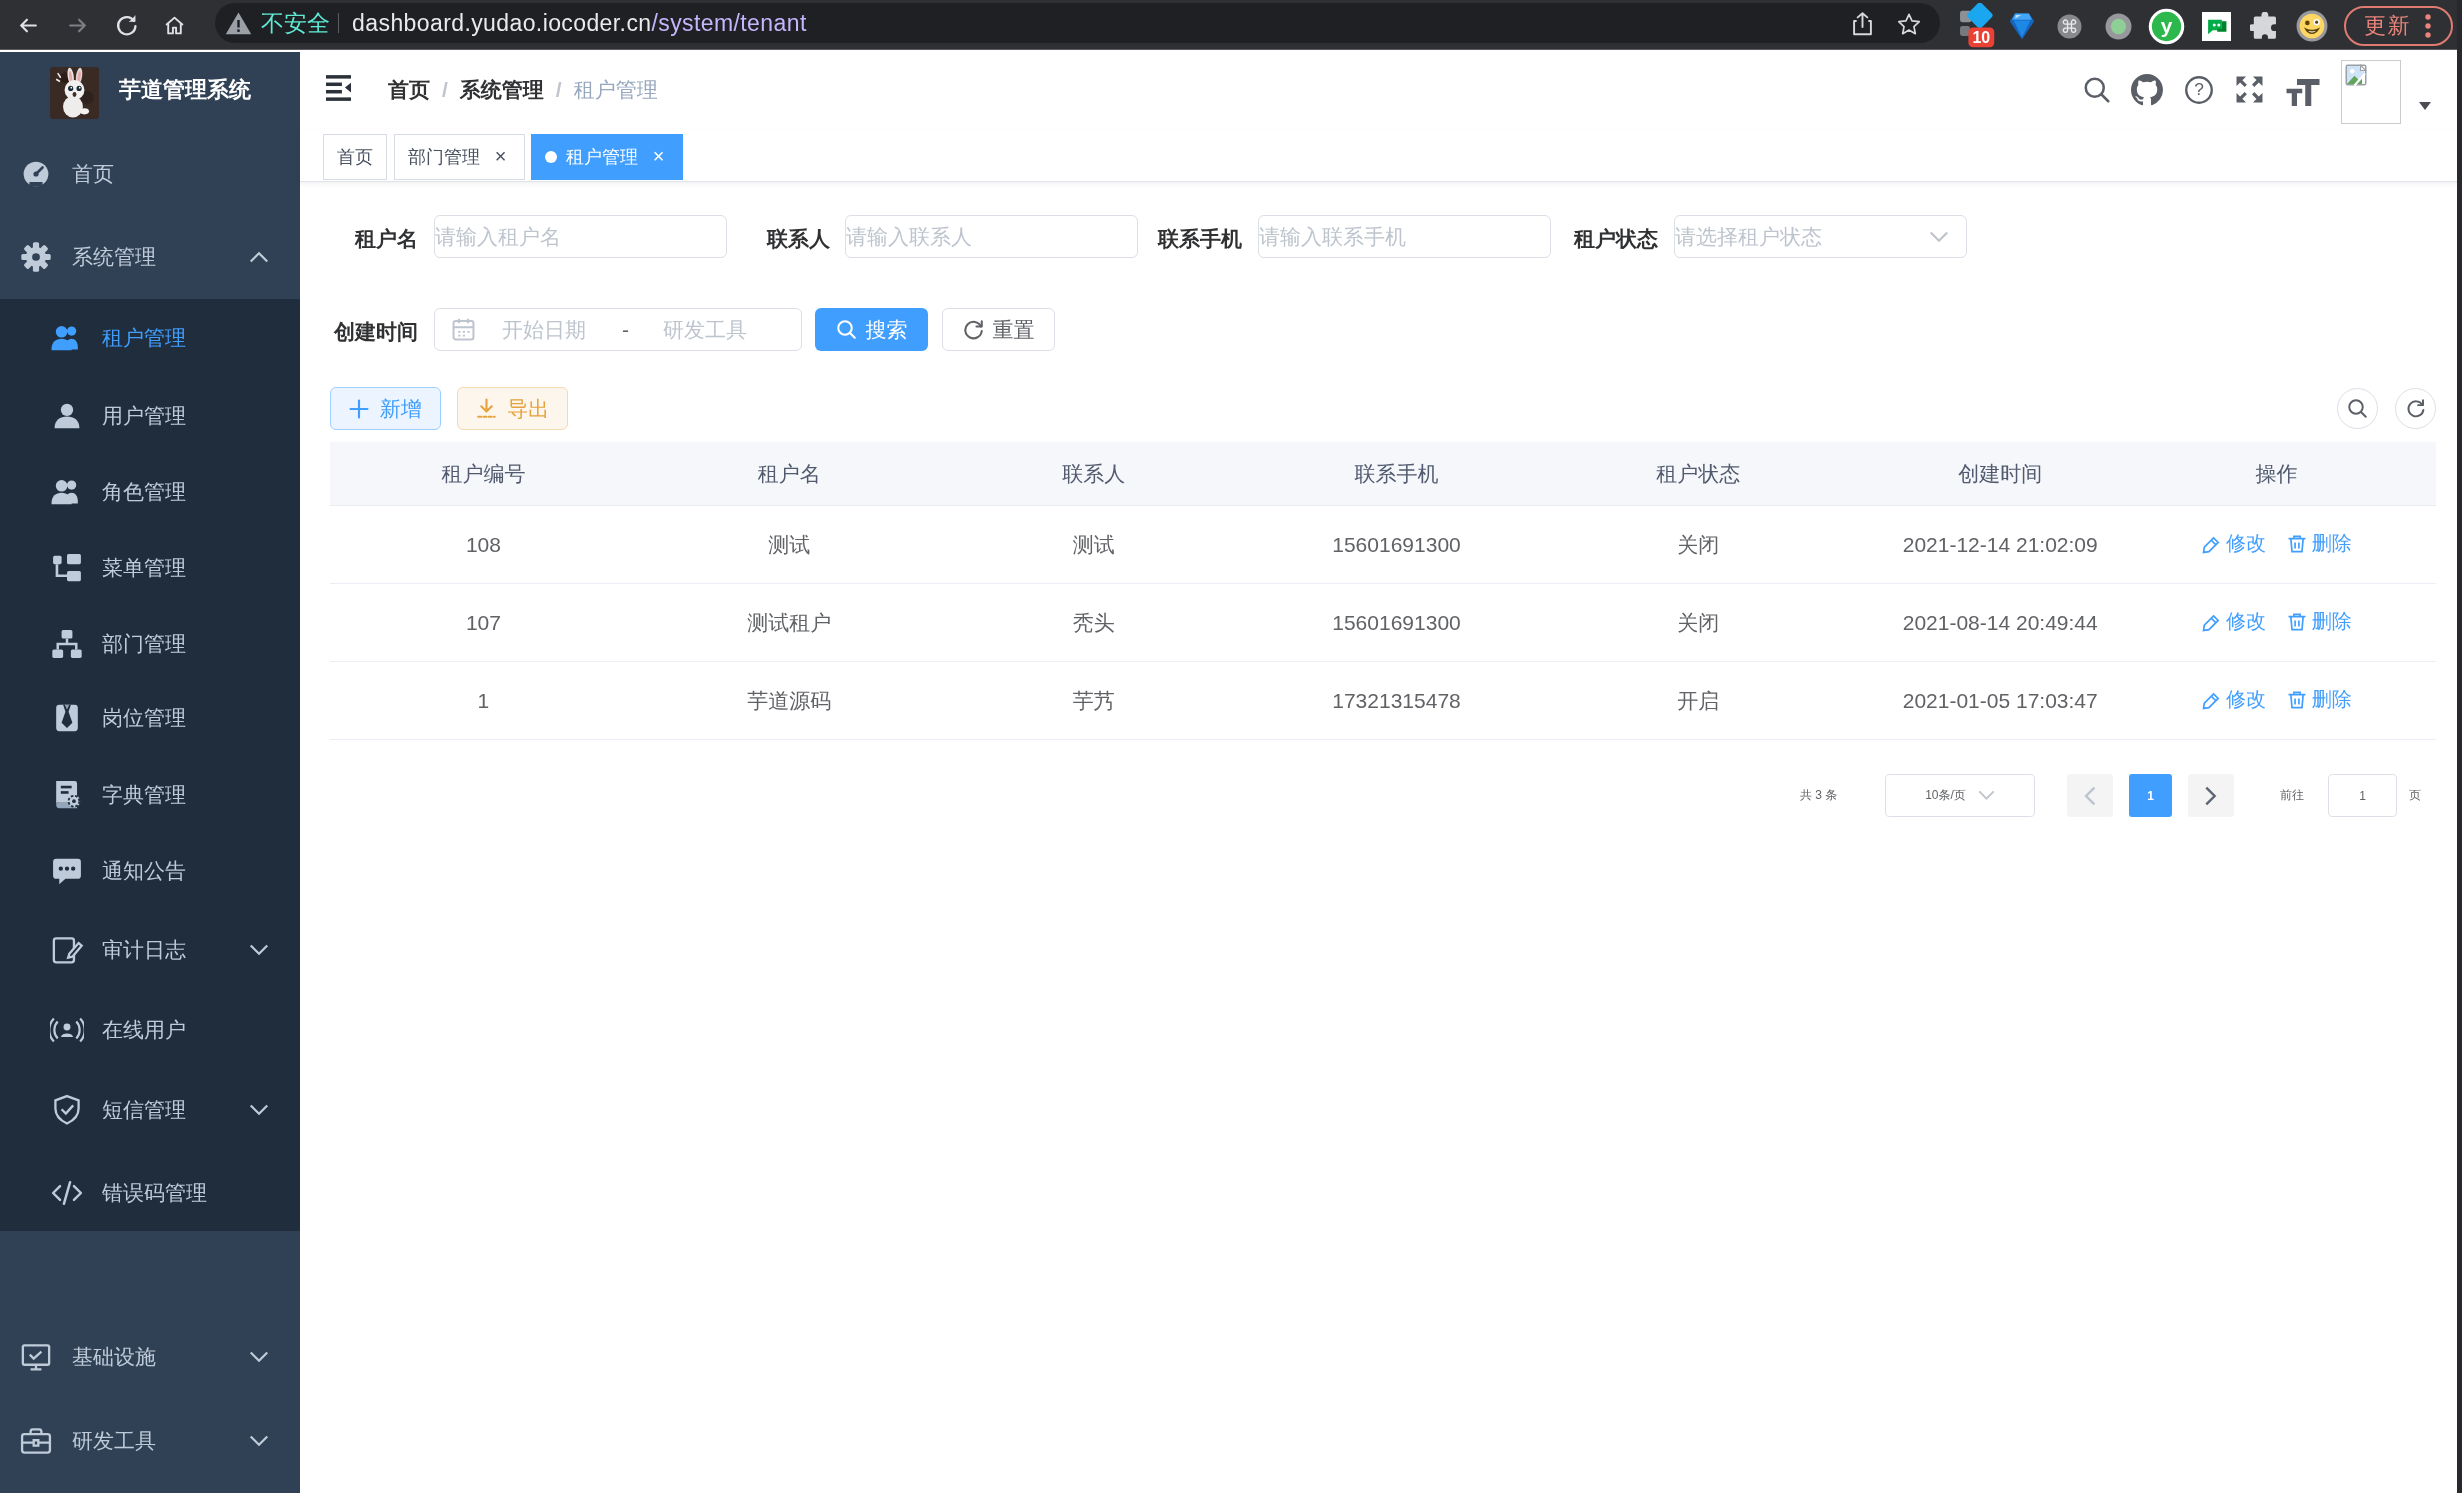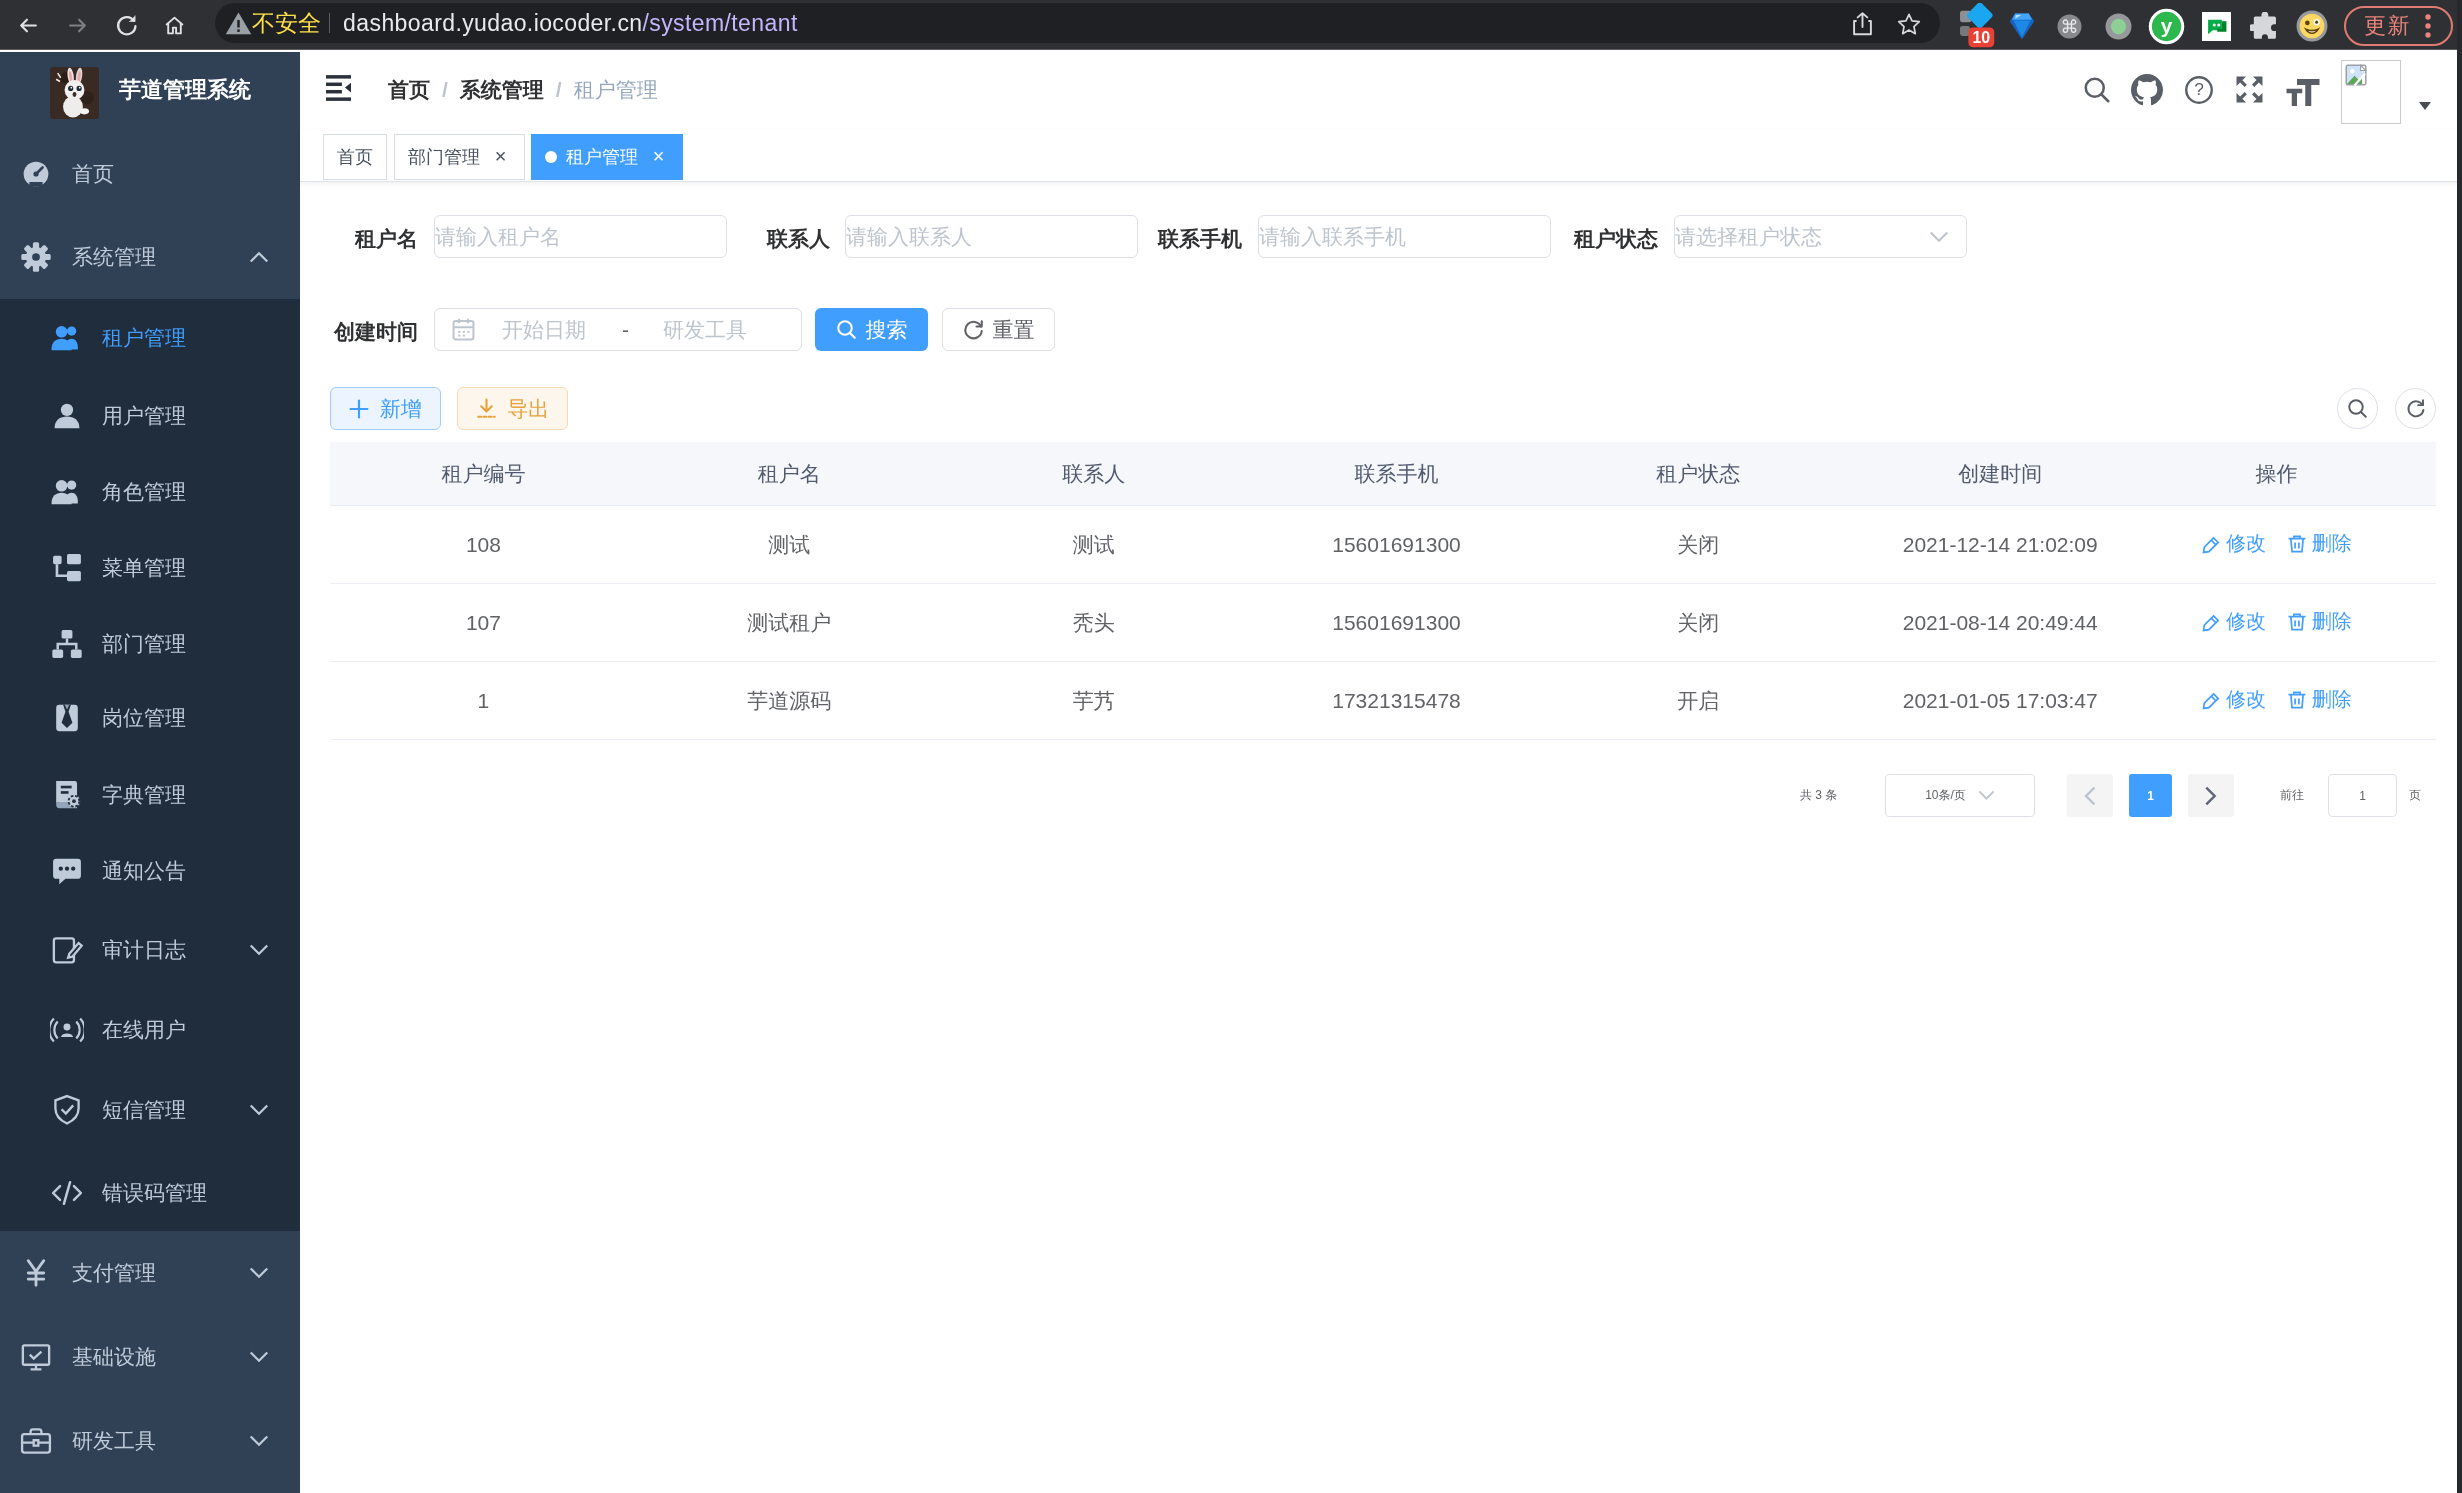--- a/index.html
+++ b/index.html
@@ -4,21 +4,21 @@
 <style>
 *{margin:0;padding:0;box-sizing:border-box}
 html,body{width:2462px;height:1494px;overflow:hidden}
 body{font-family:"Liberation Sans",sans-serif;background:#fff;-webkit-font-smoothing:antialiased}
 #page{position:relative;width:2462px;height:1494px;overflow:hidden}
 svg{display:block}
 
 #toolbar{position:absolute;left:0;top:0;width:2462px;height:50px;background:#2f3034;border-bottom:1.5px solid #595b5f}
 #pill{position:absolute;left:215px;top:3px;width:1725px;height:40px;border-radius:20.6px;background:#1f2023;display:flex;align-items:center;font-size:23px}
 #pill .warn{margin-left:10px}
-#pill .nosafe{color:#fde047;}
+#pill .nosafe{color:#5eead4;margin-left:9px}
 #pill .div{width:1.5px;height:20.6px;background:#5a5d61;margin-left:7.6px}
 #pill .url{color:#e8eaed;margin-left:13px;letter-spacing:0.4px}
 #pill .url b{font-weight:400;color:#c4b5fd}
 .tbi{position:absolute;top:0;height:52px;display:flex;align-items:center;justify-content:center}
 
 #sidebar{position:absolute;left:0;top:52px;width:300px;height:1442px;background:#304156;overflow:hidden}
 #subblock{position:absolute;left:0;top:247px;width:300px;height:932px;background:#1f2d3d}
 #logo{position:absolute;left:50px;top:67px;width:49px;height:52px;border-radius:3px;overflow:hidden}
 #logotitle{position:absolute;left:119px;top:75px;color:#fff;font-weight:bold;font-size:22px;white-space:nowrap}
 .mi{position:absolute;left:0;width:300px;display:flex;align-items:center;color:#bfcbd9;font-size:21px;white-space:nowrap}
@@ -378,33 +378,20 @@
         </svg>
       </span>
     </div>
 <div class="mi sub" style="top:1154px;height:78px">
       <span class="ic">
         <svg width="34" height="34" viewBox="0 0 44 44" fill="none" stroke="#bfcbd9" stroke-width="3.2" stroke-linecap="round" stroke-linejoin="round">
           <path d="M13 13 4 22l9 9M31 13l9 9-9 9M26 8l-8 28"></path>
         </svg>
       </span>
       <span class="txt">错误码管理</span>
-    </div>
-<div class="mi" style="top:1231px;height:84px">
-      <span class="ic">
-        <svg width="34" height="34" viewBox="0 0 44 44" fill="none" stroke="#bfcbd9" stroke-width="3.6" stroke-linecap="round">
-          <path d="M12 6l10 14L32 6M22 20v18M12 22h20M12 30h20"></path>
-        </svg>
-      </span>
-      <span class="txt">支付管理</span>
-      <span class="arr">
-        <svg width="20" height="12" viewBox="0 0 26 16" fill="none" stroke="#bfcbd9" stroke-width="3">
-          <path d="M2 2l11 11L24 2"></path>
-        </svg>
-      </span>
     </div>
 <div class="mi" style="top:1315px;height:84px">
       <span class="ic">
         <svg width="34" height="34" viewBox="0 0 44 44" fill="none" stroke="#bfcbd9" stroke-width="3">
           <rect x="5" y="7" width="34" height="25" rx="2"></rect>
           <path d="M15 38h14M22 32v6M14 19l5 5 10-9"></path>
         </svg>
       </span>
       <span class="txt">基础设施</span>
       <span class="arr">

